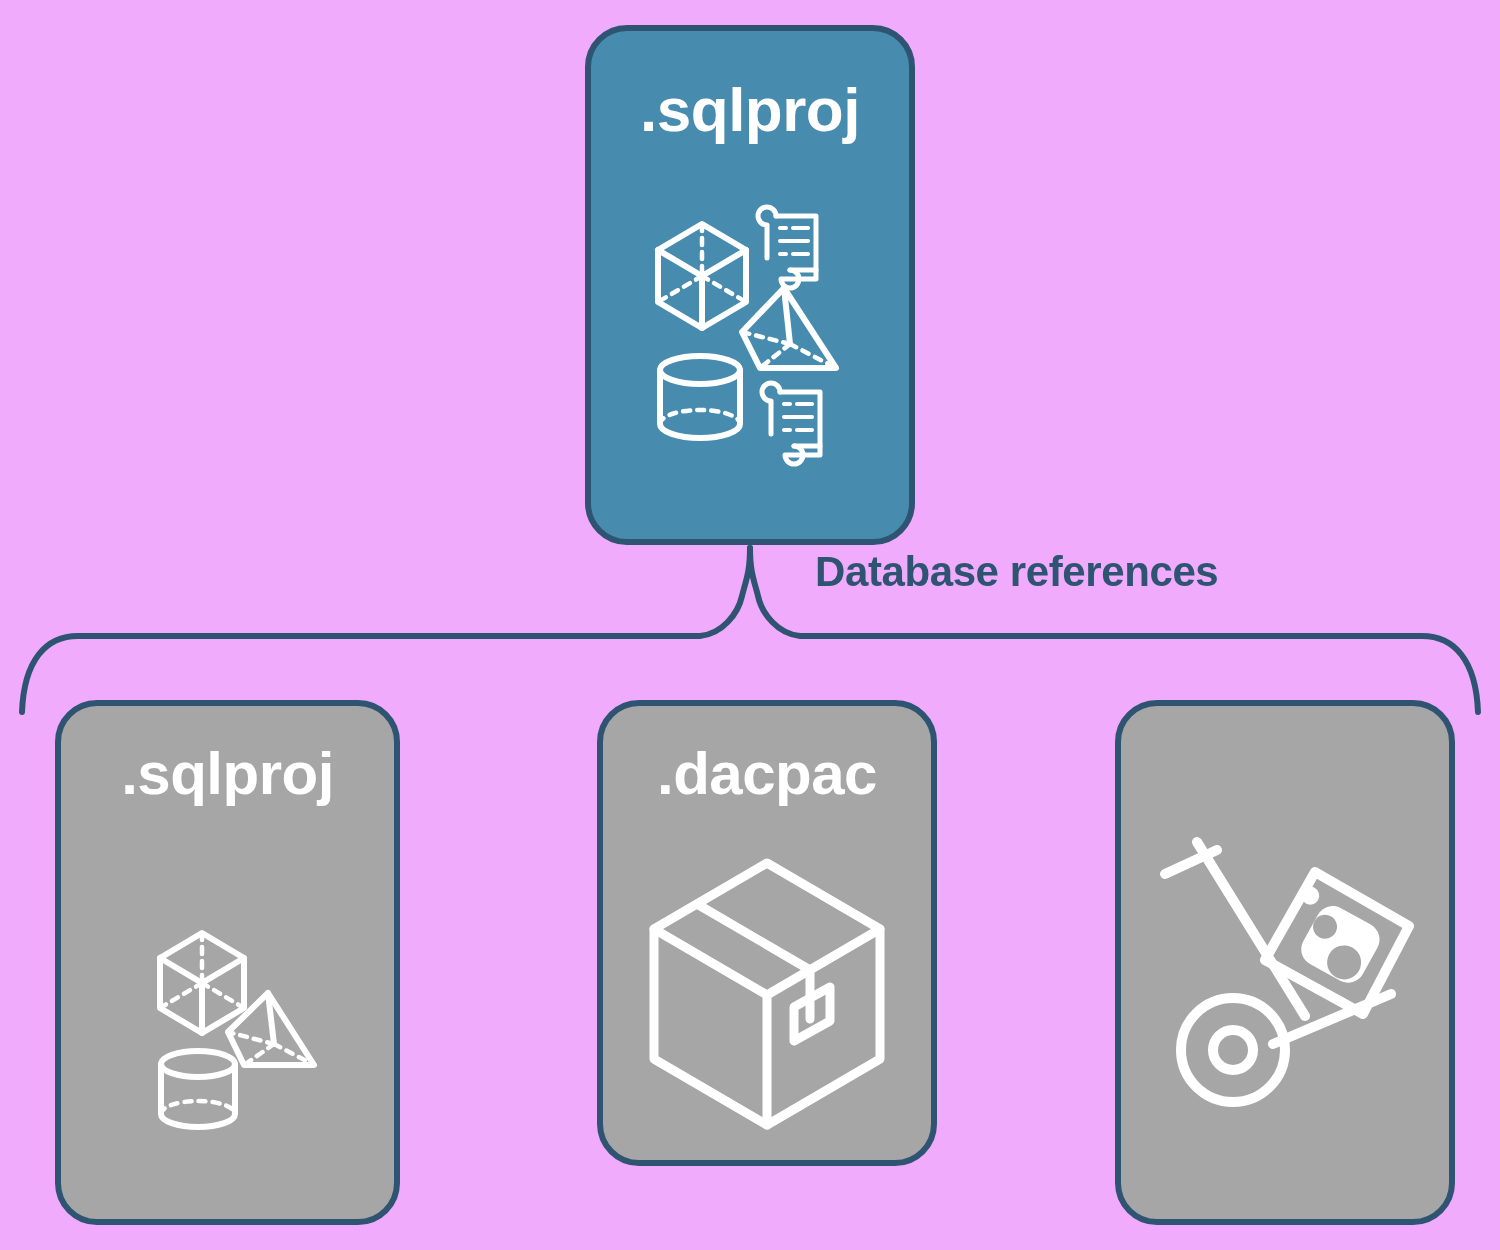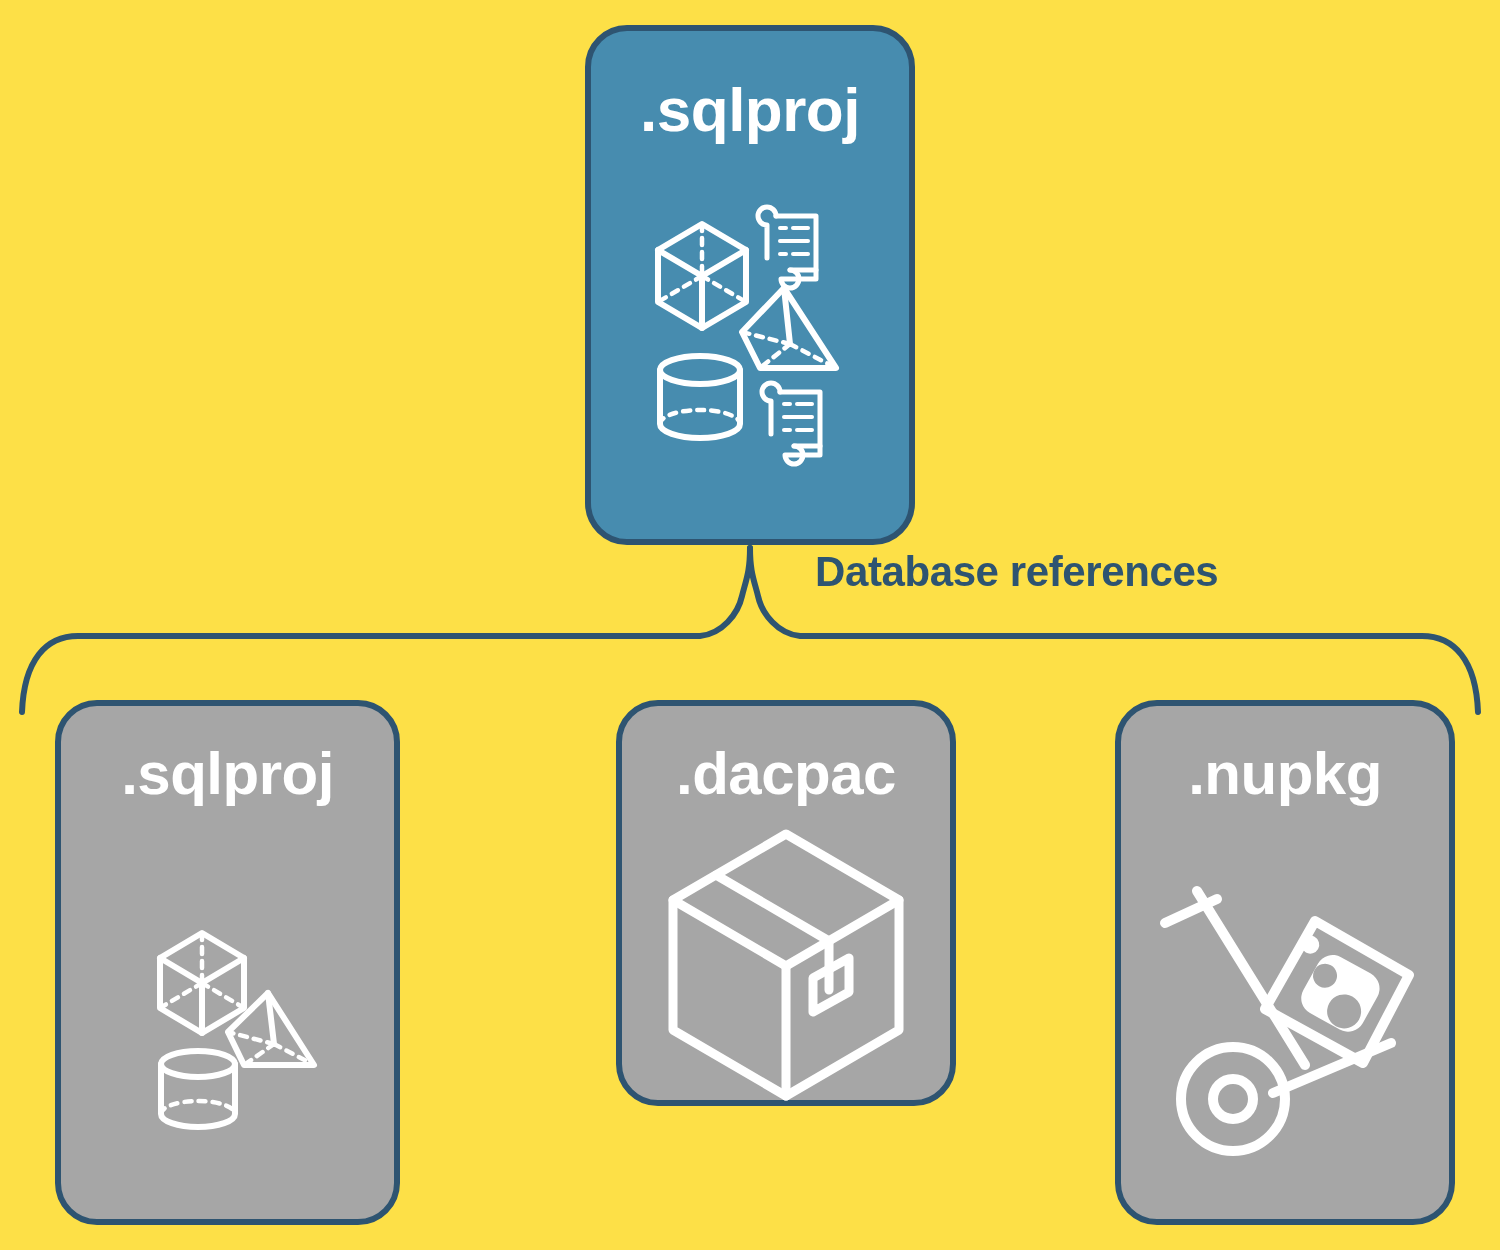--- a/index.html
+++ b/index.html
@@ -7,21 +7,21 @@
     padding: 0;
     background: #ffffff;
   }
   body {
     font-family: "Liberation Sans", sans-serif;
   }
   #canvas {
     position: relative;
     width: 1500px;
     height: 1250px;
-    background: #fde047;
+    background: #f0abfc;
     overflow: hidden;
   }
   .node {
     position: absolute;
     border-radius: 42px;
     box-sizing: border-box;
     border: 6px solid #2e5471;
     display: flex;
     flex-direction: column;
     align-items: center;
@@ -176,37 +176,36 @@
         </g>
         <g fill="none" stroke="#ffffff" stroke-width="6" stroke-linejoin="round" stroke-linecap="round">
           <ellipse cx="70" cy="142" rx="37" ry="13"></ellipse>
           <path d="M33,142 L33,192 A37,13 0 0 0 107,192 L107,142"></path>
           <path d="M33,192 A37,13 0 0 1 107,192" stroke-dasharray="7 7" stroke-width="4.5"></path>
         </g>
       </svg>
     </div>
   </div>
 
-  <div class="node secondary" id="node-child-dacpac" style="left:616px; top:700px; width:340px; height:406px;justify-content:space-between;">
+  <div class="node secondary" id="node-child-dacpac" style="left:597px; top:700px; width:340px; height:466px;justify-content:space-between;">
     <div class="node-title">.dacpac</div>
     <div class="icon-area">
       <svg width="250" height="280" viewBox="0 0 250 280" style="margin-top:18px;">
         <g fill="none" stroke="#ffffff" stroke-width="9" stroke-linejoin="round" stroke-linecap="round">
           <polygon points="125,12 238,78 238,208 125,274 12,208 12,78"></polygon>
           <polyline points="12,78 125,144 238,78"></polyline>
           <line x1="125" y1="144" x2="125" y2="274"></line>
           <polyline points="55,53 168,119 168,168"></polyline>
           <polygon points="152,156 188,136 188,170 152,190"></polygon>
         </g>
       </svg>
     </div>
   </div>
 
   <div class="node secondary" id="node-child-nupkg" style="left:1115px; top:700px; width:340px; height:525px;">
-    <div class="node-title">.nupkg</div>
     <div class="icon-area">
       <svg width="260" height="280" viewBox="0 0 260 280" style="margin-top:14px;">
         <g fill="none" stroke="#ffffff" stroke-width="10" stroke-linejoin="round" stroke-linecap="round">
           <line x1="42" y1="12" x2="150" y2="186"></line>
           <line x1="10" y1="44" x2="62" y2="20"></line>
           <line x1="118" y1="214" x2="236" y2="164"></line>
           <circle cx="78" cy="220" r="52"></circle>
           <circle cx="78" cy="220" r="20"></circle>
         </g>
         <g>

